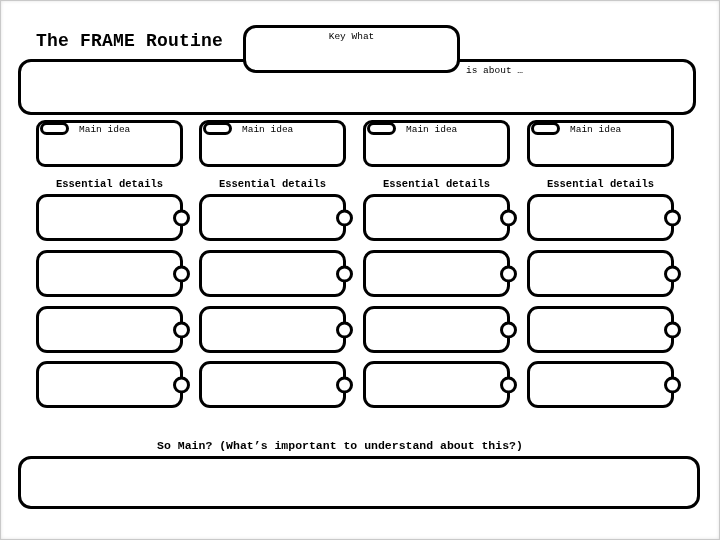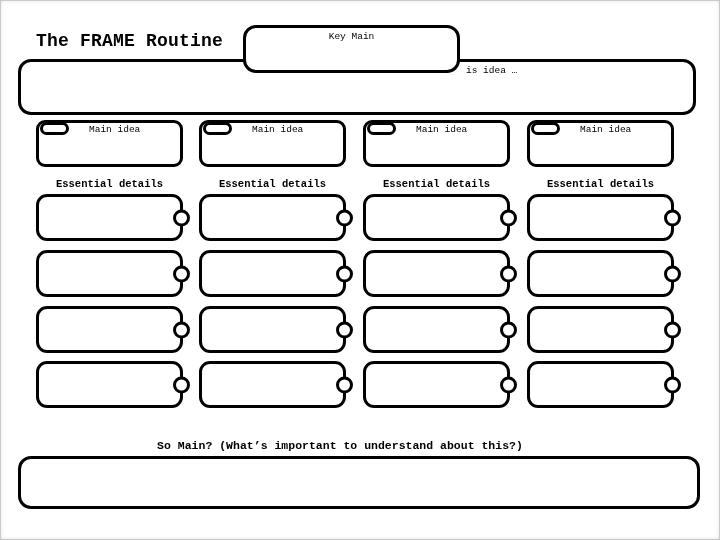--- a/index.html
+++ b/index.html
@@ -46,21 +46,21 @@
 
   .mainidea-box {
     position:absolute; left:0; top:0; width:147px; height:47px;
     border:3px solid #000; border-radius:9px; background:#fff;
   }
   .mainidea-pill {
     position:absolute; left:1px; top:-1px; width:29px; height:13px;
     border:3px solid #000; border-radius:8px; background:#fff;
   }
   .mainidea-label {
-    position:absolute; left:50px; top:1px; font-size:9.5px; white-space:nowrap;
+    position:absolute; left:40px; top:1px; font-size:9.5px; white-space:nowrap;
   }
   .mainidea-value {
     position:absolute; left:6px; top:15px; right:4px; font-size:10px; min-height:26px;
   }
   .ed-header {
     position:absolute; left:0; top:58px; width:147px;
     text-align:center; font-size:10.5px; font-weight:bold; white-space:nowrap;
   }
   .detail-box {
     position:absolute; left:0; width:147px; height:47px;
@@ -89,25 +89,25 @@
   .sowhat-value { position:absolute; inset:5px 10px; font-size:10px; }
 </style>
 </head>
 <body>
 
 <div class="page">
 
   <div class="title">The FRAME Routine</div>
 
   <div class="isabout-box">
-    <div class="isabout-label">is idea …</div>
+    <div class="isabout-label">is about …</div>
   </div>
 
   <div class="keytopic-box">
-    <div class="keytopic-label">Key Main</div>
+    <div class="keytopic-label">Key What</div>
     <div class="keytopic-value"></div>
   </div>
 
   <div class="col c0">
     <div class="mainidea-box">
       <span class="mainidea-pill"></span>
       <span class="mainidea-label">Main idea</span>
       <div class="mainidea-value"></div>
     </div>
     <div class="ed-header">Essential details</div>

